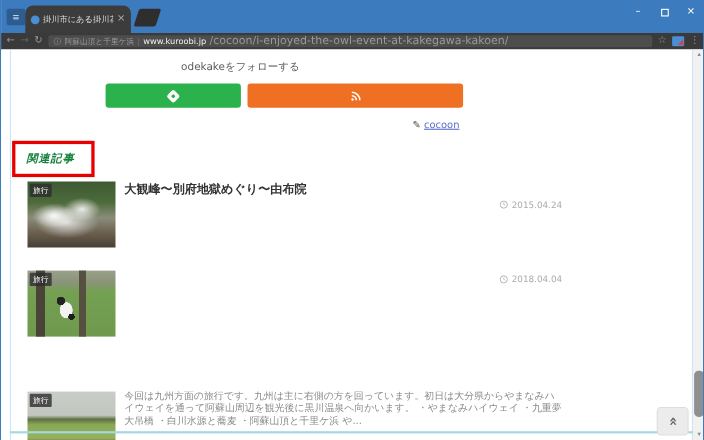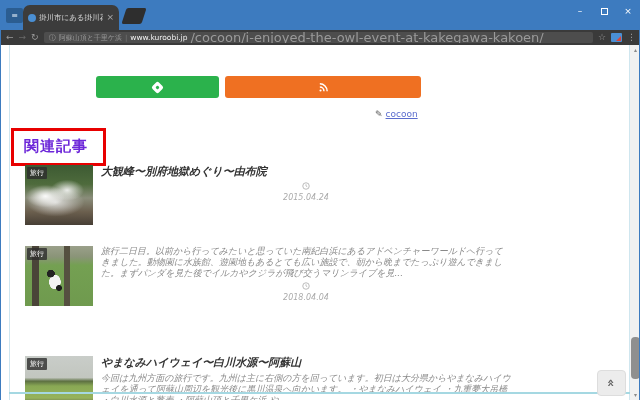--- a/index.html
+++ b/index.html
@@ -31,21 +31,21 @@
            display:flex;align-items:center;padding:0 5px;gap:5px;}
   .nav-ic{font-size:9px;line-height:9px;color:#9a9a9a;}
   .nav-ic.dim{color:#686868;}
   .addressbar{flex:1;height:11px;background:var(--field-dark);border-radius:2px;display:flex;
               align-items:center;padding:0 5px;gap:3px;overflow:hidden;}
   .addressbar span{white-space:nowrap;}
   .sec-info{color:#9a9a9a;font-size:7px;}
   .sec-text{color:#9a9a9a;font-size:7px;}
   .sec-div{color:#777;font-size:7px;}
   .url-host{color:#f2f2f2;font-size:7.5px;font-weight:normal;}
-  .url-path{color:#9a9a9a;font-size:13px;overflow:hidden;}
+  .url-path{color:#9a9a9a;font-size:10px;overflow:hidden;}
   .ext-icon{width:11px;height:9px;background:#4a8fd4;border-radius:1px;position:relative;flex:none;}
   .ext-icon::after{content:"";position:absolute;right:1px;bottom:1px;width:0;height:0;
                    border-left:5px solid transparent;border-bottom:5px solid #d9453a;}
   
   .viewport{position:absolute;left:0;top:45px;width:640px;height:355px;background:#fff;overflow:hidden;}
   .site-border-left{position:absolute;left:8px;top:0;width:1px;height:355px;background:#cfe6ef;}
   .site-border-right{position:absolute;right:11px;top:0;width:1px;height:355px;background:#cfe6ef;}
   .follow-label{position:absolute;left:95px;top:10px;width:245px;text-align:center;
                 font-size:9.5px;color:#5a5a5a;}
   .btn-follow{position:absolute;top:31px;height:22px;border-radius:3px;display:flex;
@@ -53,45 +53,45 @@
   .btn-feedly{left:95px;width:123px;background:var(--feedly-green);}
   .btn-rss{left:224px;width:196px;background:var(--rss-orange);}
   .feedly-glyph{width:9px;height:9px;background:#fff;border-radius:2px;transform:rotate(45deg);
                 display:flex;align-items:center;justify-content:center;}
   .feedly-glyph i{display:block;width:3px;height:3px;background:var(--feedly-green);border-radius:1px;}
   .author-row{position:absolute;left:374px;top:64px;display:flex;align-items:center;gap:3px;}
   .pencil{font-size:9px;color:#555;}
   .author-link{font-size:9px;color:var(--link-blue);text-decoration:underline;}
   .related-box{position:absolute;left:10px;top:83px;border:3px solid var(--annotation-red);
                padding:6px 15px 7px 10px;}
-  .related-heading{font-size:15px;font-weight:bold;color:#6d28d9;letter-spacing:1px;}
+  .related-heading{font-size:10px;font-weight:bold;color:#15803d;letter-spacing:1px;font-style:italic;}
   
   .entry{position:absolute;left:24px;width:486px;display:flex;gap:8px;}
   .entry-1{top:120px;} .entry-2{top:201px;} .entry-3{top:311px;}
-  .thumb{width:68px;height:60px;flex:none;position:relative;overflow:hidden;}
+  .thumb{width:80px;height:60px;flex:none;position:relative;overflow:hidden;}
   .badge{position:absolute;left:2px;top:2px;background:rgba(45,45,45,.8);color:#fff;
          font-size:7px;padding:1px 3px;border-radius:1px;}
   .thumb-beppu{background:
     radial-gradient(ellipse 28px 16px at 30% 52%, rgba(255,255,255,.95), rgba(255,255,255,0) 70%),
     radial-gradient(ellipse 24px 15px at 62% 42%, rgba(248,248,248,.9), rgba(248,248,248,0) 70%),
     radial-gradient(ellipse 40px 20px at 45% 62%, rgba(235,235,235,.85), rgba(235,235,235,0) 72%),
     linear-gradient(180deg,#3d5a33 0%,#4e6b3c 32%,#8a8d7a 55%,#6b5f4e 78%,#473f35 100%);}
   .thumb-panda{background:
     radial-gradient(circle 4px at 38% 46%, #222 95%, rgba(0,0,0,0) 100%),
     radial-gradient(circle 3px at 50% 70%, #1d1d1d 95%, rgba(0,0,0,0) 100%),
     radial-gradient(ellipse 8px 10px at 44% 60%, #f2f2f2 70%, rgba(242,242,242,0) 75%),
     linear-gradient(90deg, rgba(0,0,0,0) 0 10%, #4a4438 10% 20%, rgba(0,0,0,0) 20% 58%, #555040 58% 66%, rgba(0,0,0,0) 66%),
     linear-gradient(180deg,#9aa08a 0%,#8a9478 18%,#74a052 32%,#6f9a4e 100%);}
   .thumb-aso{background:
     linear-gradient(180deg,#c9cdc9 0%,#c2c6bf 36%,#5d7042 42%,#89a854 50%,#96b35c 70%,#5a5f46 80%,#3a3f35 88%,#6b6a58 100%);}
-  .entry-body{flex:1;min-width:0;font-style:italic;}
+  .entry-body{flex:1;min-width:0;}
   .entry-title{font-size:11px;font-weight:bold;color:#333;line-height:1.25;margin-bottom:3px;cursor:pointer;}
   .entry-excerpt{font-size:9px;color:#8a8a8a;line-height:1.23;max-height:34px;overflow:hidden;}
   .entry-meta{display:flex;justify-content:flex-end;align-items:center;gap:3px;margin-top:3px;
-              font-size:8px;color:#ababab;flex-direction:column;}
+              font-size:8px;color:#ababab;}
   
   .bottom-line{position:absolute;left:8px;top:347px;width:621px;height:2px;background:var(--border-cyan);z-index:4;}
   .scrolltop{position:absolute;right:15px;top:325px;width:29px;height:26px;background:#ececec;
              border:1px solid #ddd;border-radius:4px;display:flex;align-items:center;justify-content:center;z-index:5;}
   .scrolltop span{display:block;transform:rotate(90deg);font-size:13px;font-weight:bold;color:#666;line-height:10px;}
   
   .scrollbar{position:absolute;right:0;top:0;width:11px;height:355px;background:#f1f1f1;z-index:6;}
   .sb-arrow{position:absolute;left:0;width:11px;height:10px;color:#8a8a8a;font-size:6px;
             text-align:center;line-height:10px;}
   .sb-up{top:0;} .sb-down{bottom:0;}
@@ -132,20 +132,21 @@
     </div>
     <span class="nav-ic">☆</span>
     <span class="ext-icon"></span>
     <span class="nav-ic">⋮</span>
   </div>
 
   <div class="viewport">
     <div class="site-border-left"></div>
     <div class="site-border-right"></div>
 
+    <div class="follow-label">odekakeをフォローする</div>
 
     <div class="btn-follow btn-feedly">
       <span class="feedly-glyph">
           <i></i>
         </span>
     </div>
     <div class="btn-follow btn-rss">
       <svg width="11" height="11" viewBox="0 0 24 24">
         <path d="M4 11a9 9 0 0 1 9 9" stroke="#fff" stroke-width="3.2" fill="none"></path>
         <path d="M4 4a16 16 0 0 1 16 16" stroke="#fff" stroke-width="3.2" fill="none"></path>
@@ -176,37 +177,35 @@
           <span>2015.04.24</span>
         </div>
       </div>
     </div>
 
     <div class="entry entry-2">
       <div class="thumb thumb-panda">
         <span class="badge">旅行</span>
       </div>
       <div class="entry-body">
-        <div class="entry-excerpt">旅行二日目。以前から行ってみたいと思っていた南紀白浜にあるアドベンチャーワールドへ行ってきました。動物園に水族館、遊園地もあるとても広い施設で、朝から晩までたっぷり遊んできました。まずパンダを見た後でイルカやクジラが飛び交うマリンライブを見...</div>
         <div class="entry-meta">
           <svg width="8" height="8" viewBox="0 0 16 16">
             <circle cx="8" cy="8" r="6.5" stroke="#ababab" stroke-width="1.6" fill="none"></circle>
             <path d="M8 4.5V8l2.5 1.5" stroke="#ababab" stroke-width="1.4" fill="none"></path>
           </svg>
           <span>2018.04.04</span>
         </div>
       </div>
     </div>
 
     <div class="entry entry-3">
       <div class="thumb thumb-aso">
         <span class="badge">旅行</span>
       </div>
       <div class="entry-body">
-        <div class="entry-title">やまなみハイウェイ〜白川水源〜阿蘇山</div>
         <div class="entry-excerpt">今回は九州方面の旅行です。九州は主に右側の方を回っています。初日は大分県からやまなみハイウェイを通って阿蘇山周辺を観光後に黒川温泉へ向かいます。 ・やまなみハイウェイ ・九重夢大吊橋 ・白川水源と蕎麦 ・阿蘇山頂と千里ケ浜 や...</div>
 
       </div>
     </div>
 
     <div class="bottom-line"></div>
     <div class="scrolltop">
       <span>«</span>
     </div>
 

